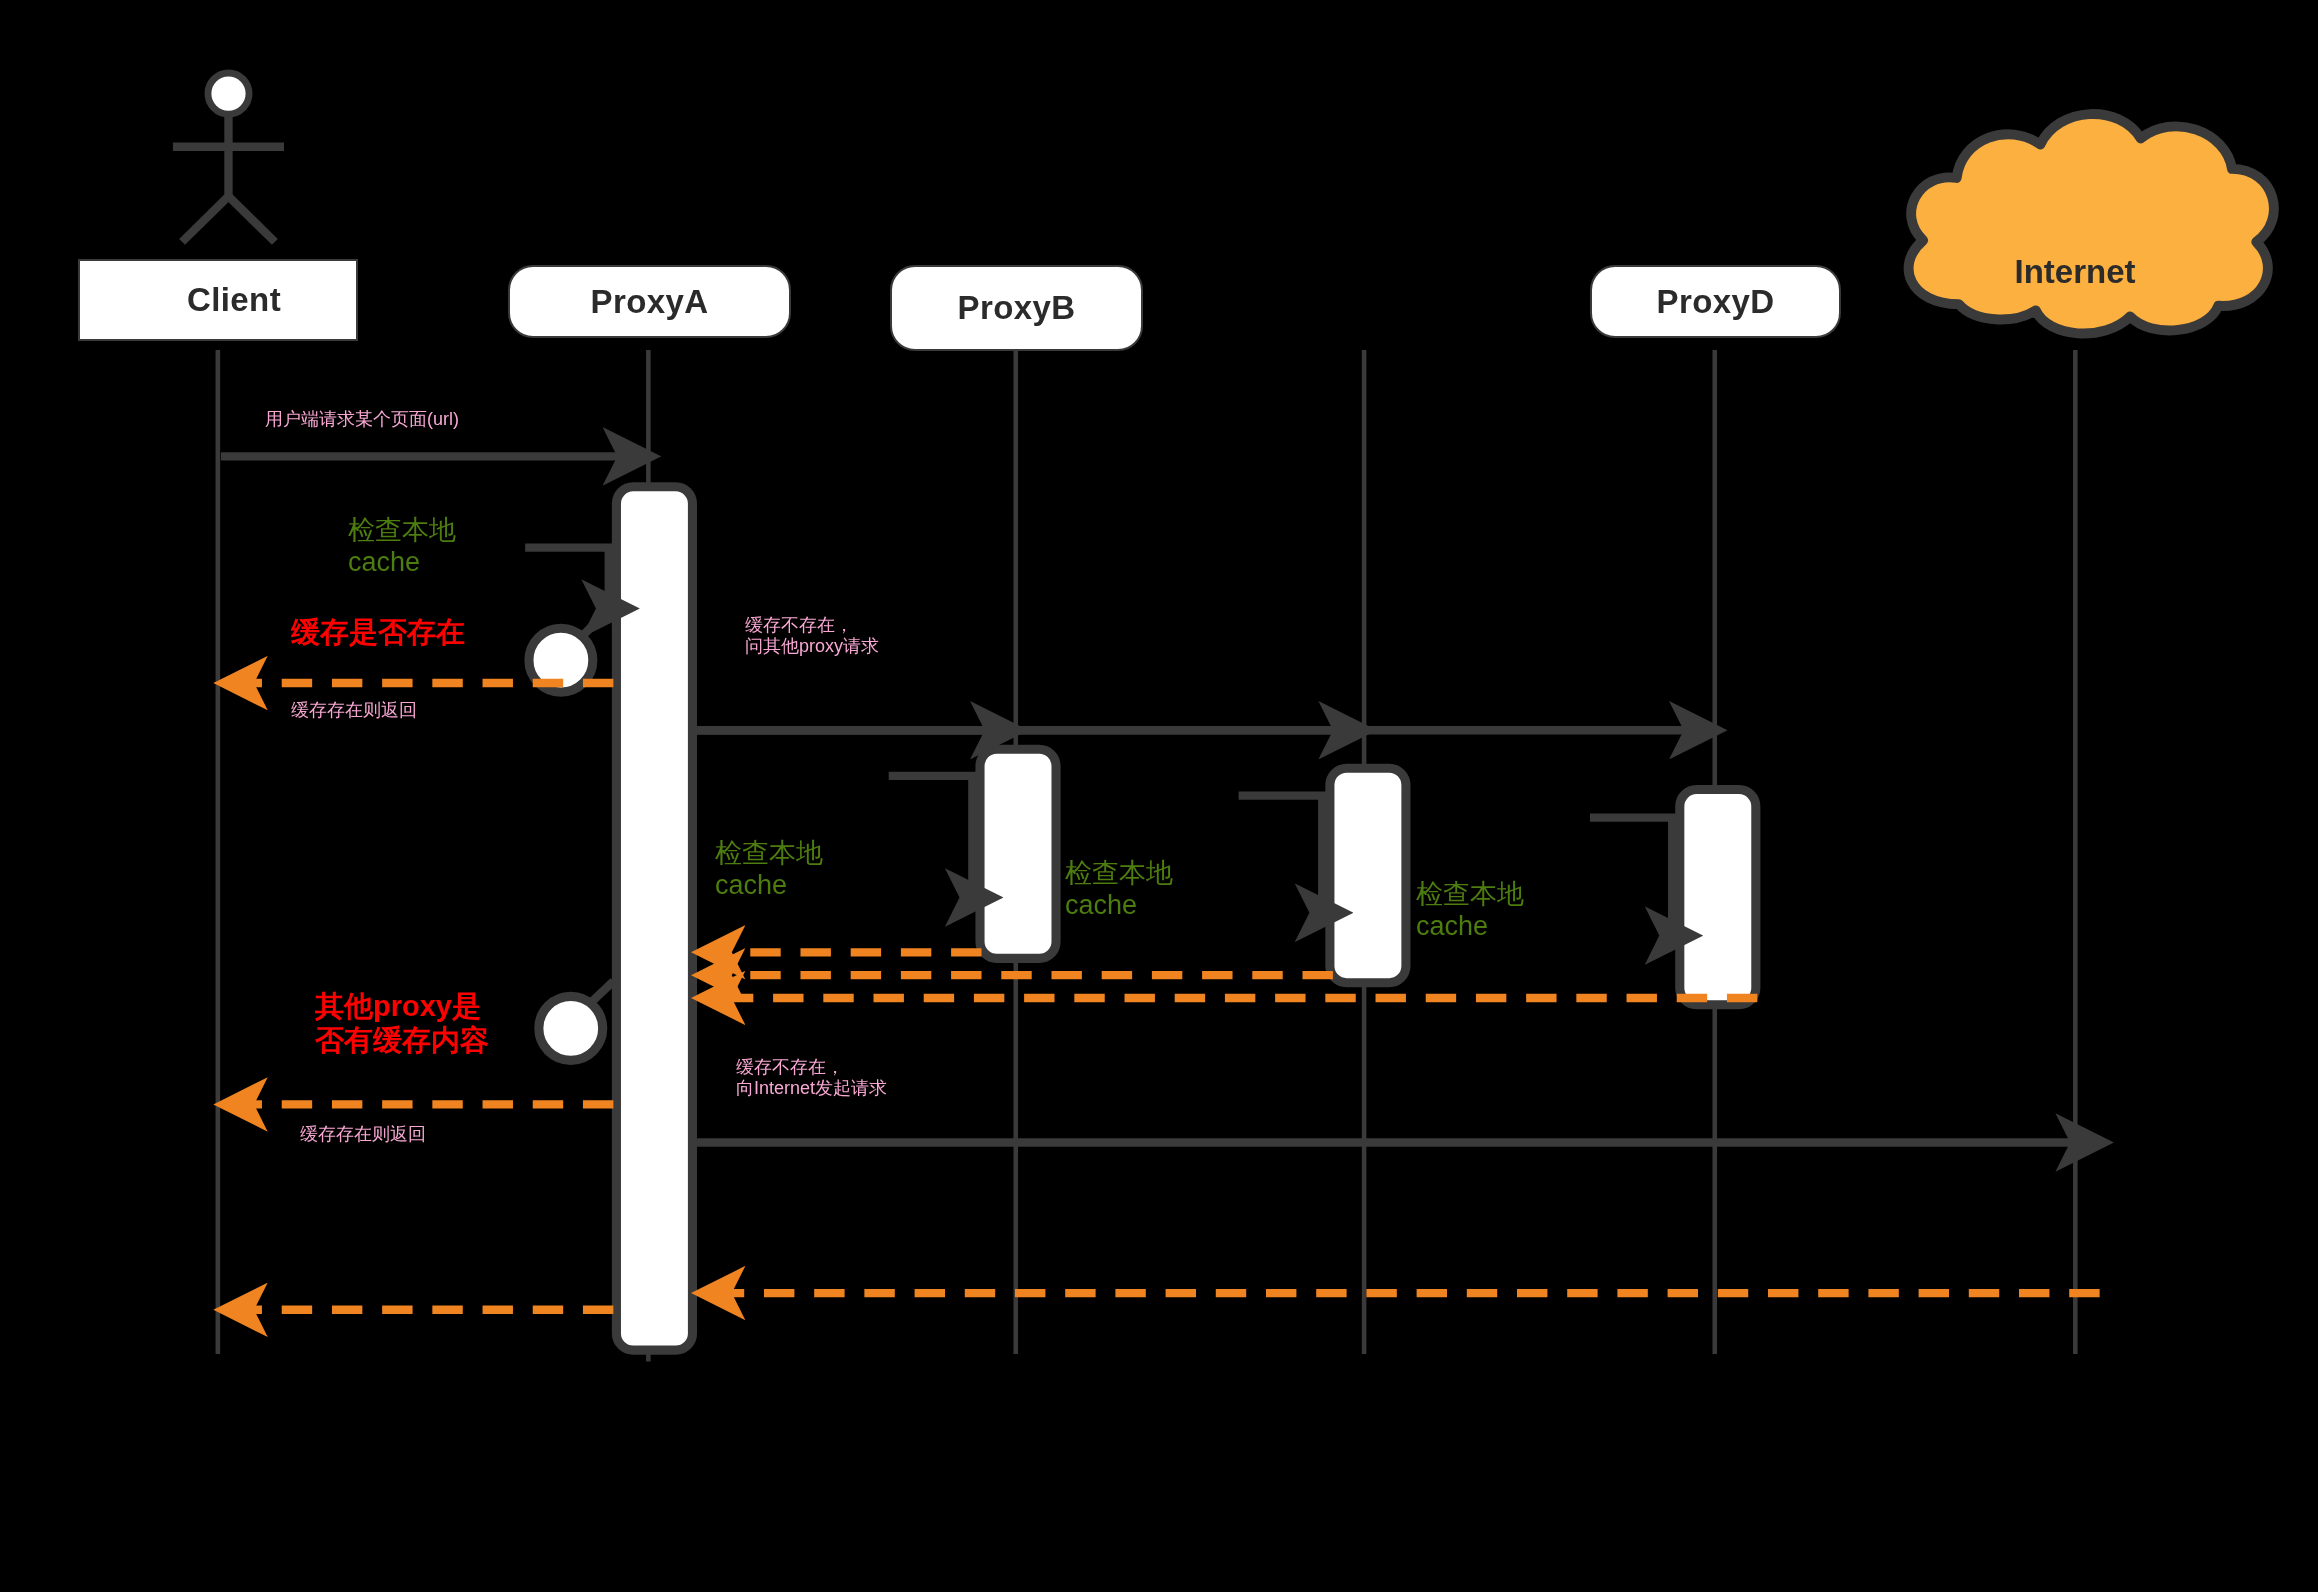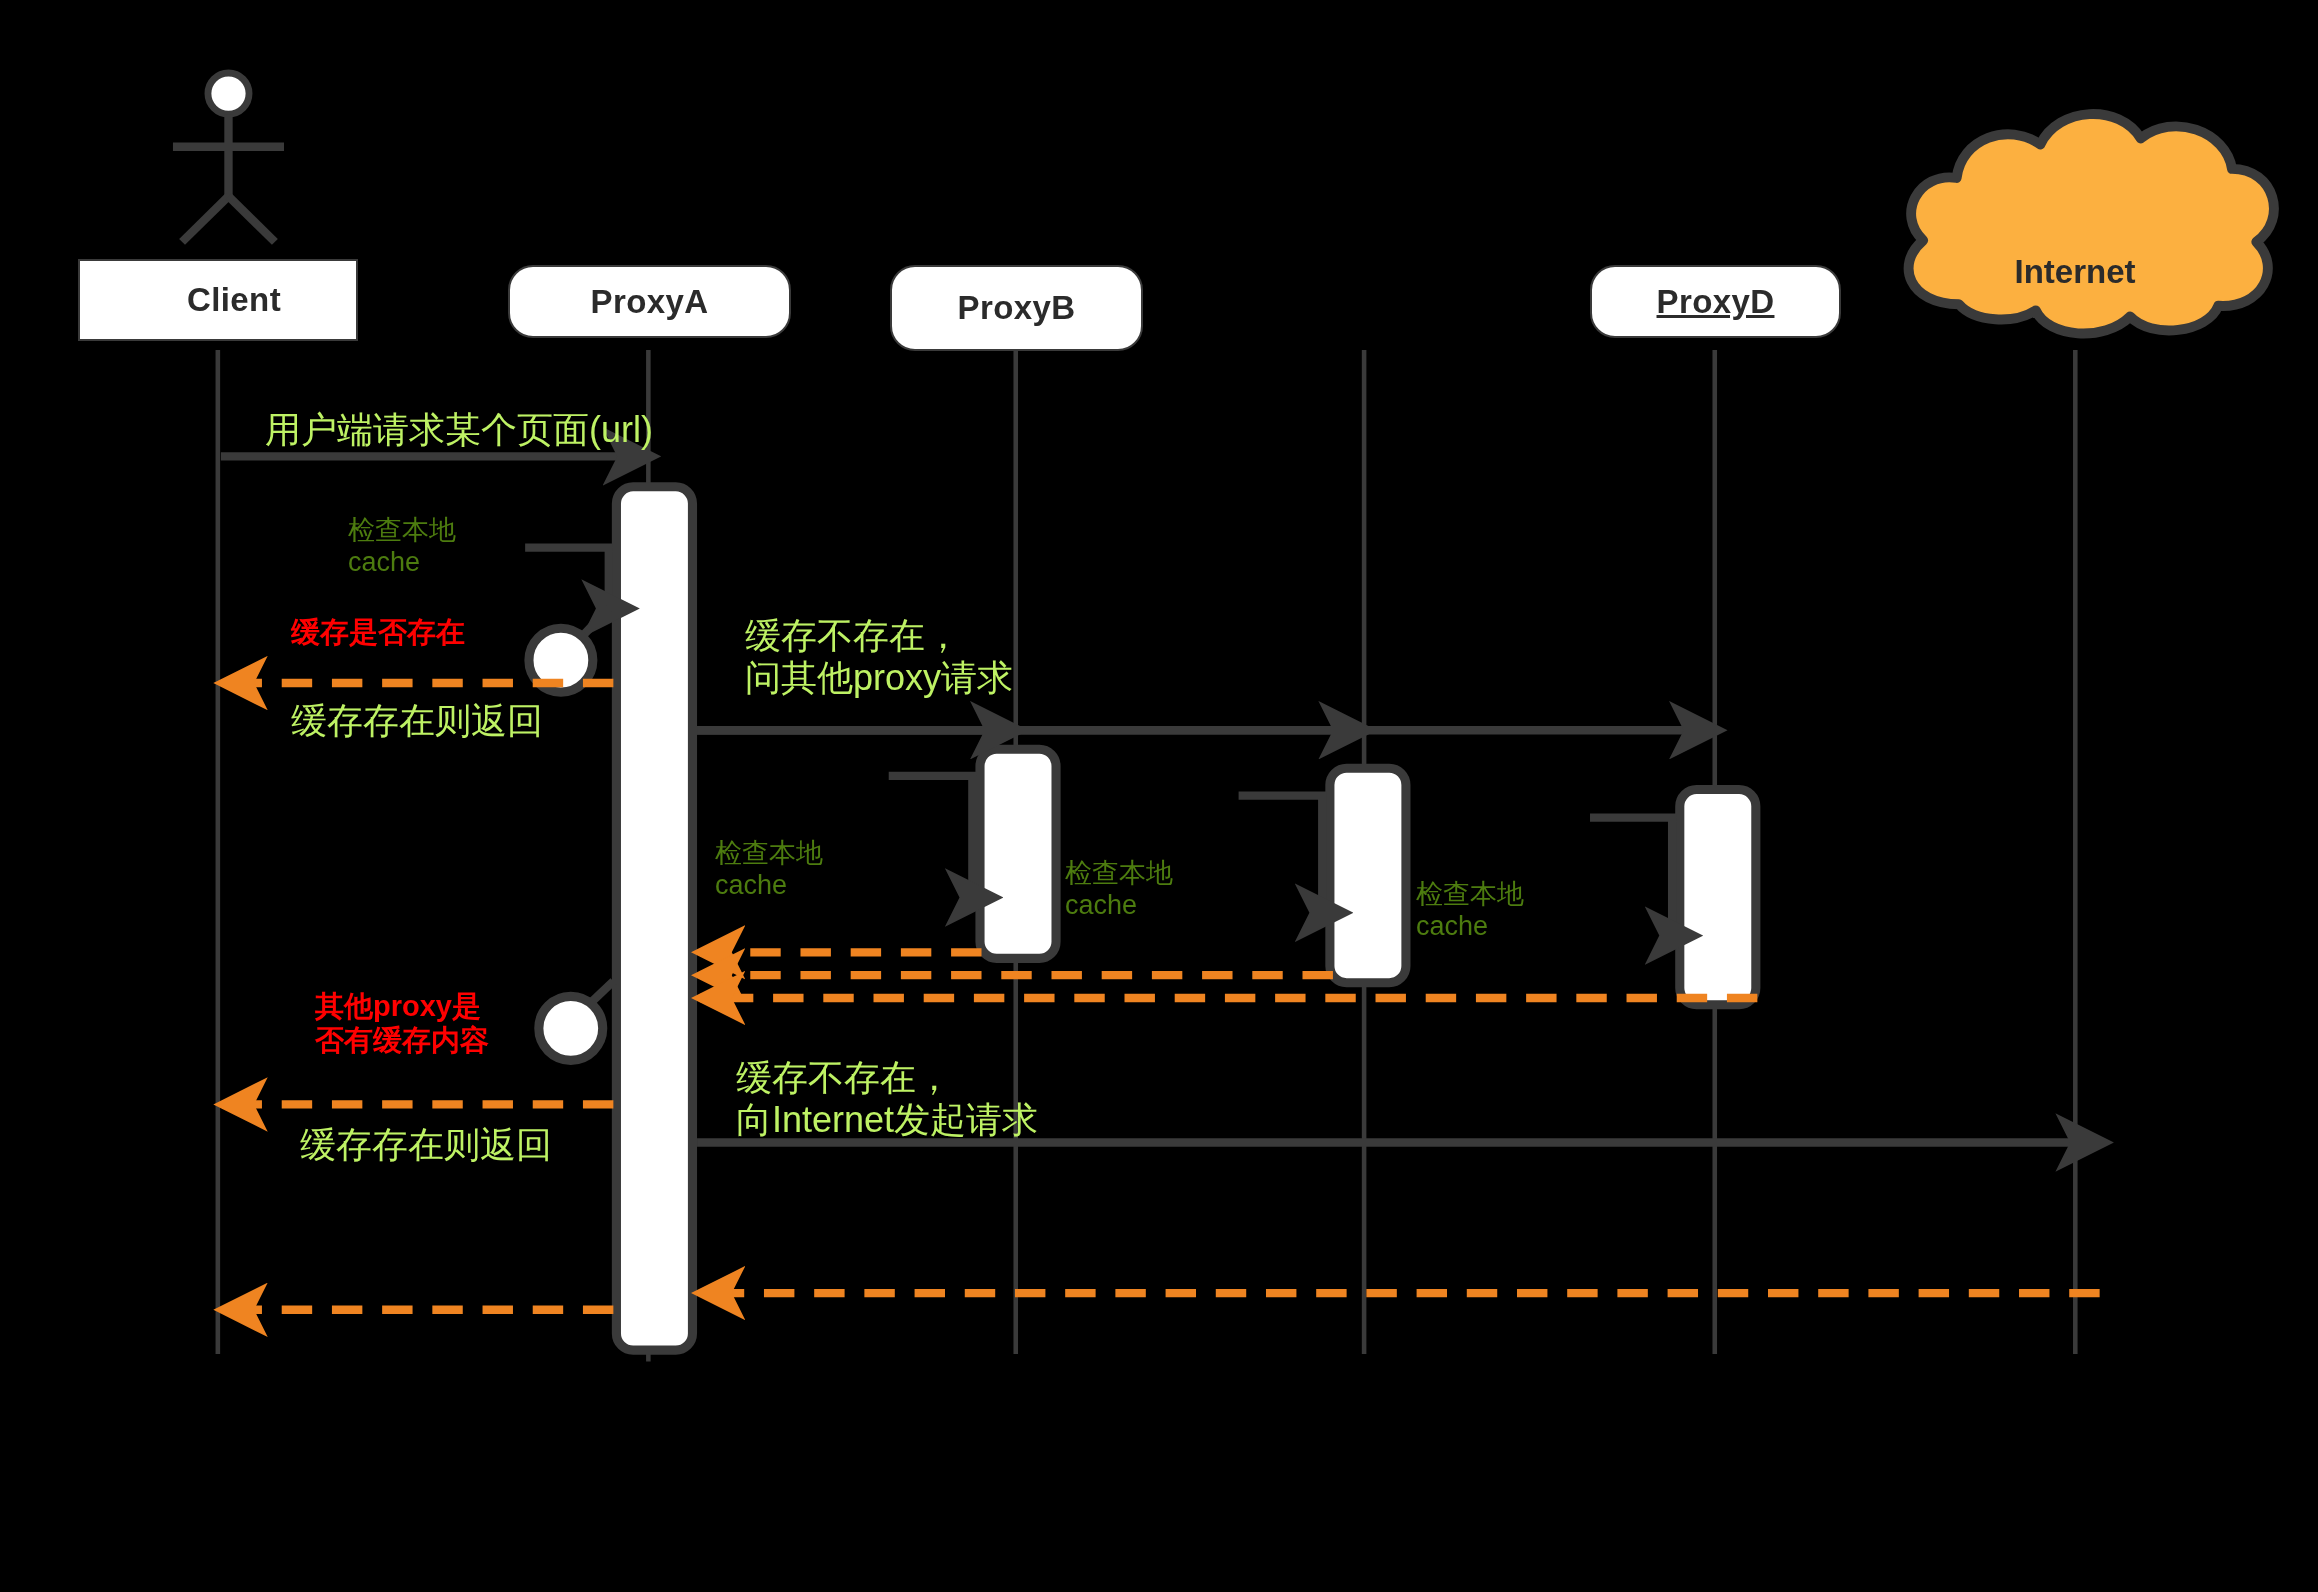--- a/index.html
+++ b/index.html
@@ -44,22 +44,22 @@
   }
   .cloud-label {
     position: absolute;
     font-size: 33px;
     font-weight: bold;
     color: #2b2b2b;
     text-align: center;
   }
   .msg-label {
     position: absolute;
-    font-size: 36px;
-    color: #bef264;
+    font-size: 18px;
+    color: #f9a8d4;
     line-height: 1.18;
     white-space: nowrap;
     font-weight: 500;
   }
   .msg-label.red {
     color: #ff0000;
     font-weight: bold;
     font-size: 29px;
   }
   .selfcall-label {
@@ -178,21 +178,21 @@
 
   <div class="participant-box proxy" style="left:508px; top:265px; width:283px; height:73px;">
     <span>ProxyA</span>
   </div>
 
   <div class="participant-box proxy" style="left:890px; top:265px; width:253px; height:86px;">
     <span>ProxyB</span>
   </div>
 
 
-  <div class="participant-box proxy" style="left:1590px; top:265px; width:251px; height:73px;text-decoration:underline;">
+  <div class="participant-box proxy" style="left:1590px; top:265px; width:251px; height:73px;">
     <span>ProxyD</span>
   </div>
 
   <div class="cloud-label" style="left:1961px; top:253px; width:228px;">Internet</div>
 
   <div class="msg-label" style="left:265px; top:409px;">用户端请求某个页面(url)</div>
 
   <div class="selfcall-label" style="left:348px; top:514px; width:167px;">
     <div>检查本地</div>
     <div>cache</div>

